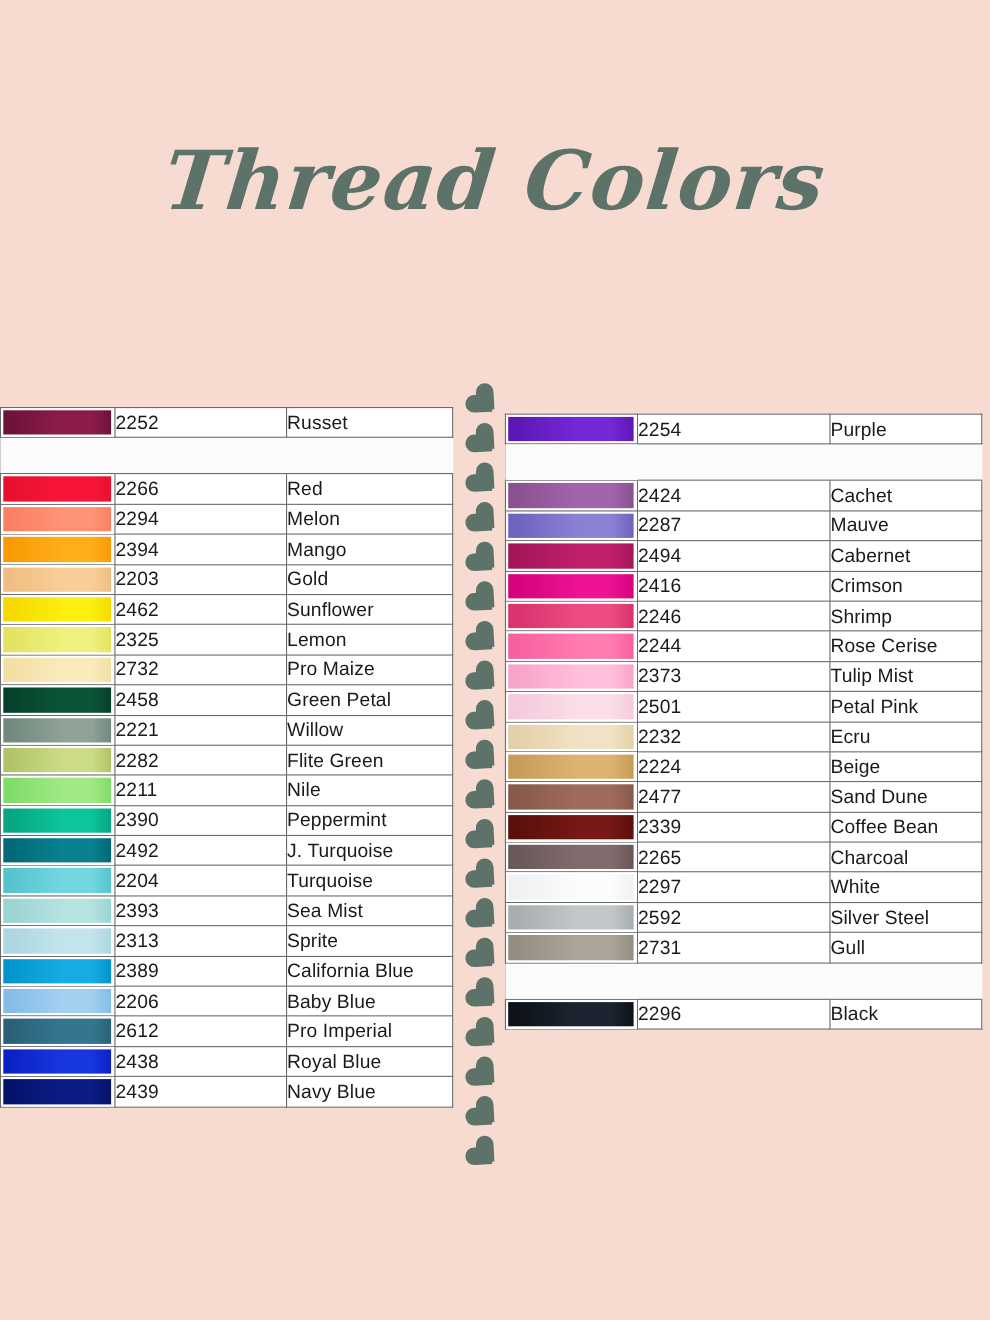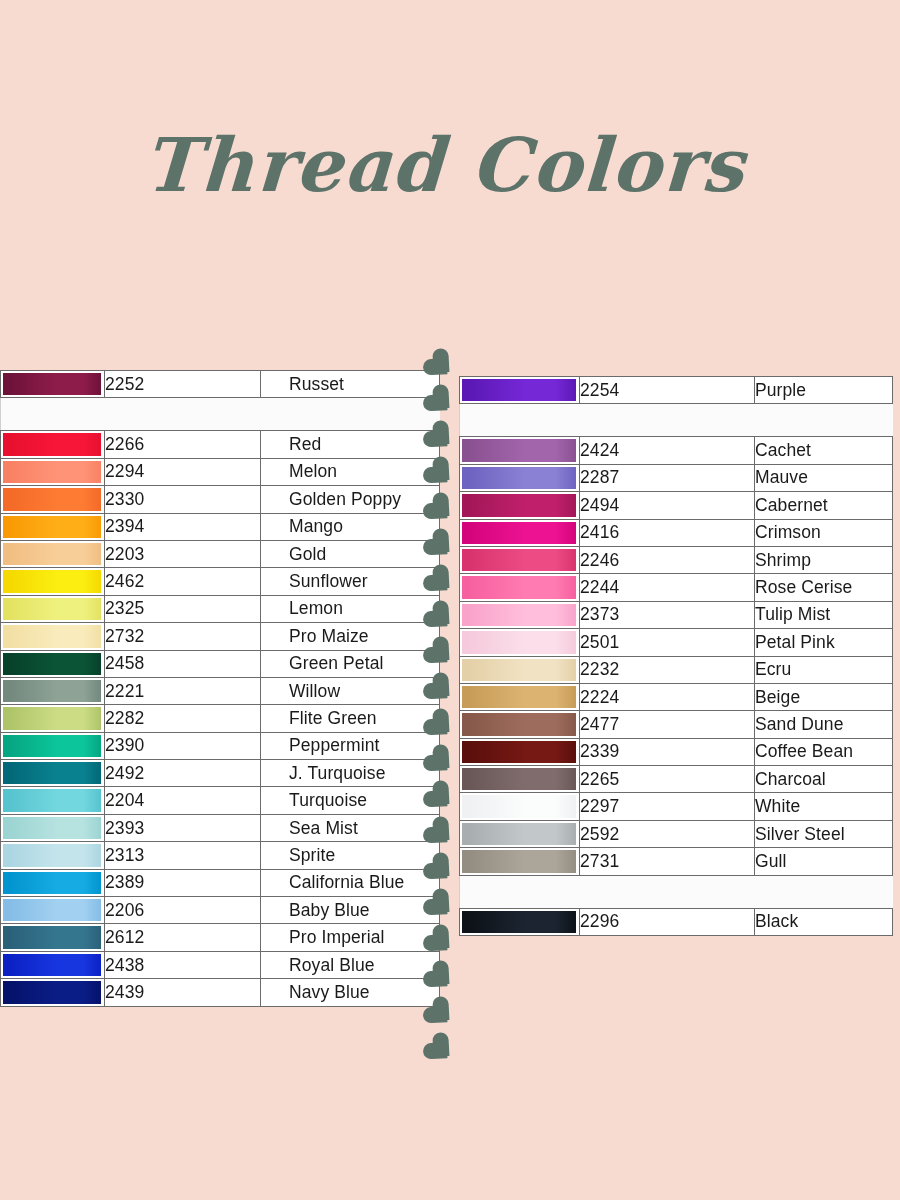--- a/index.html
+++ b/index.html
@@ -54,21 +54,21 @@
     padding: 0;
     background: #FFFFFF;
     vertical-align: middle;
     overflow: hidden;
     white-space: nowrap;
   }
 
   
   #table-left  .c-swatch { width: 103px; }
   #table-left  .c-code   { width: 155px; }
-  #table-left  .c-name   { width: 150px; padding-left: 28px; }
+  #table-left  .c-name   { width: 150px; }
   
   #table-right .c-swatch { width: 119px; }
   #table-right .c-code   { width: 174px; margin-left: 36px; }
   #table-right .c-name   { width: 137px; }
 
   .c-code, .c-name {
     padding-left: 6px;
     font-size: 17.5px;
     letter-spacing: 0.1px;
   }
@@ -149,27 +149,20 @@
       </tr>
       <tr>
         <td class="c-swatch">
           <div class="chip" style="background: linear-gradient(to right, rgb(249, 129, 99) 0%, rgb(249, 129, 99) 6%, rgb(255, 147, 119) 55%, rgb(255, 147, 119) 82%, rgb(249, 129, 99) 100%);"></div>
         </td>
         <td class="c-code">2294</td>
         <td class="c-name">Melon</td>
       </tr>
       <tr>
         <td class="c-swatch">
-          <div class="chip" style="background: linear-gradient(to right, rgb(244, 106, 40) 0%, rgb(244, 106, 40) 6%, rgb(253, 123, 51) 55%, rgb(253, 123, 51) 82%, rgb(244, 106, 40) 100%);"></div>
-        </td>
-        <td class="c-code">2330</td>
-        <td class="c-name">Golden Poppy</td>
-      </tr>
-      <tr>
-        <td class="c-swatch">
           <div class="chip" style="background: linear-gradient(to right, rgb(249, 154, 4) 0%, rgb(249, 154, 4) 6%, rgb(255, 174, 24) 55%, rgb(255, 174, 24) 82%, rgb(249, 154, 4) 100%);"></div>
         </td>
         <td class="c-code">2394</td>
         <td class="c-name">Mango</td>
       </tr>
       <tr>
         <td class="c-swatch">
           <div class="chip" style="background: linear-gradient(to right, rgb(240, 190, 130) 0%, rgb(240, 190, 130) 6%, rgb(248, 206, 152) 55%, rgb(248, 206, 152) 82%, rgb(240, 190, 130) 100%);"></div>
         </td>
         <td class="c-code">2203</td>
@@ -209,20 +202,27 @@
         </td>
         <td class="c-code">2221</td>
         <td class="c-name">Willow</td>
       </tr>
       <tr>
         <td class="c-swatch">
           <div class="chip" style="background: linear-gradient(to right, rgb(175, 196, 104) 0%, rgb(175, 196, 104) 6%, rgb(203, 220, 133) 55%, rgb(203, 220, 133) 82%, rgb(175, 196, 104) 100%);"></div>
         </td>
         <td class="c-code">2282</td>
         <td class="c-name">Flite Green</td>
+      </tr>
+      <tr>
+        <td class="c-swatch">
+          <div class="chip" style="background: linear-gradient(to right, rgb(130, 220, 104) 0%, rgb(130, 220, 104) 6%, rgb(160, 233, 133) 55%, rgb(160, 233, 133) 82%, rgb(130, 220, 104) 100%);"></div>
+        </td>
+        <td class="c-code">2211</td>
+        <td class="c-name">Nile</td>
       </tr>
       <tr>
         <td class="c-swatch">
           <div class="chip" style="background: linear-gradient(to right, rgb(6, 166, 130) 0%, rgb(6, 166, 130) 6%, rgb(12, 197, 154) 55%, rgb(12, 197, 154) 82%, rgb(6, 166, 130) 100%);"></div>
         </td>
         <td class="c-code">2390</td>
         <td class="c-name">Peppermint</td>
       </tr>
       <tr>
         <td class="c-swatch">

